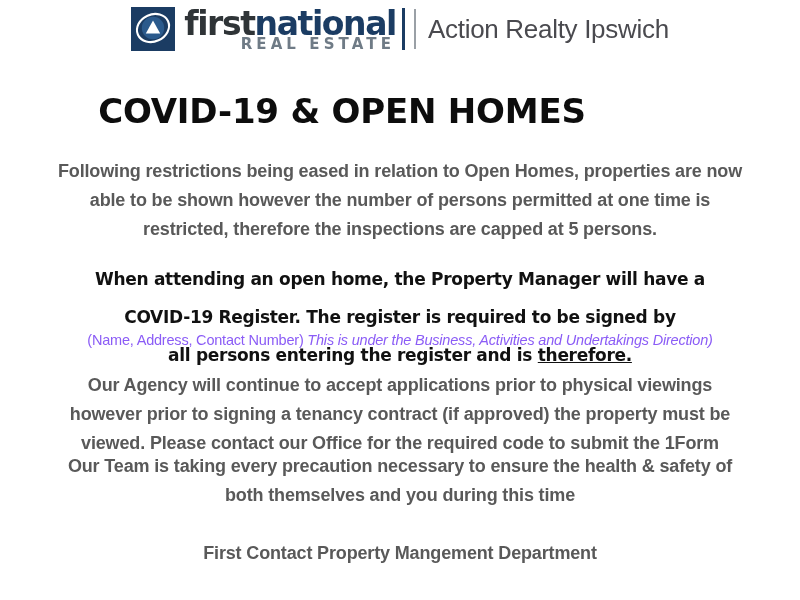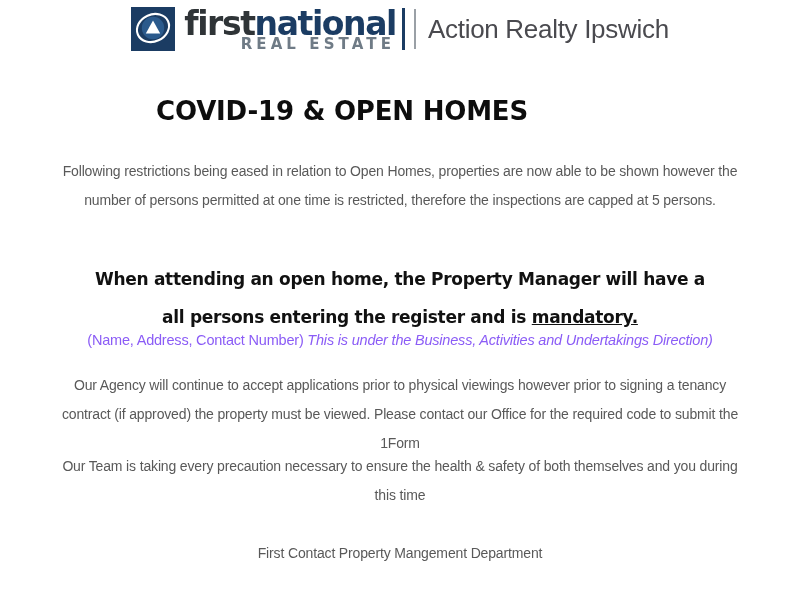--- a/index.html
+++ b/index.html
@@ -105,38 +105,38 @@
 
   
   .title {
     position: absolute;
     left: 0;
     top: 92px;
     width: 684px;
     text-align: center;
     font-family: "DejaVu Sans", sans-serif;
     font-weight: 700;
-    font-size: 26px;
+    font-size: 34px;
     line-height: 38px;
     letter-spacing: -0.2px;
     color: #0d0d0d;
   }
 
   .body-block {
     position: absolute;
     left: 50px;
     width: 700px;
     text-align: center;
   }
 
   p.para {
     margin: 0;
     font-family: "Liberation Sans", sans-serif;
-    font-weight: 400;
-    font-size: 14px;
+    font-weight: 700;
+    font-size: 18px;
     line-height: 29px;
     color: #595959;
     letter-spacing: -0.15px;
   }
 
   p.para-bold {
     margin: 10px;
     font-family: "DejaVu Sans", sans-serif;
     font-weight: 700;
     font-size: 17px;
@@ -194,21 +194,22 @@
   </div>
 
   <div class="title">COVID-19 &amp; OPEN HOMES</div>
 
   <div class="body-block" id="para-intro">
     <p class="para">Following restrictions being eased in relation to Open Homes, properties are now able to be shown however the number of persons permitted at one time is restricted, therefore the inspections are capped at 5 persons.</p>
   </div>
 
   <div class="body-block" id="para-register">
     <p class="para-bold">When attending an open home, the Property Manager will have a</p>
-    <p class="para-bold"><span>all persons entering the register and is </span><span class="underline">mandatory.</span></p>
+    <p class="para-bold">COVID-19 Register. The register is required to be signed by</p>
+    <p class="para-bold"><span>all persons entering the register and is </span><span class="underline">therefore.</span></p>
   </div>
 
   <div class="body-block" id="para-register-note">
     <p class="para-small"><span>(Name, Address, Contact Number) </span><span class="ital">This is under the Business, Activities and Undertakings Direction)</span></p>
   </div>
 
   <div class="body-block" id="para-agency">
     <p class="para">Our Agency will continue to accept applications prior to physical viewings however prior to signing a tenancy contract (if approved) the property must be viewed. Please contact our Office for the required code to submit the 1Form</p>
   </div>
 

